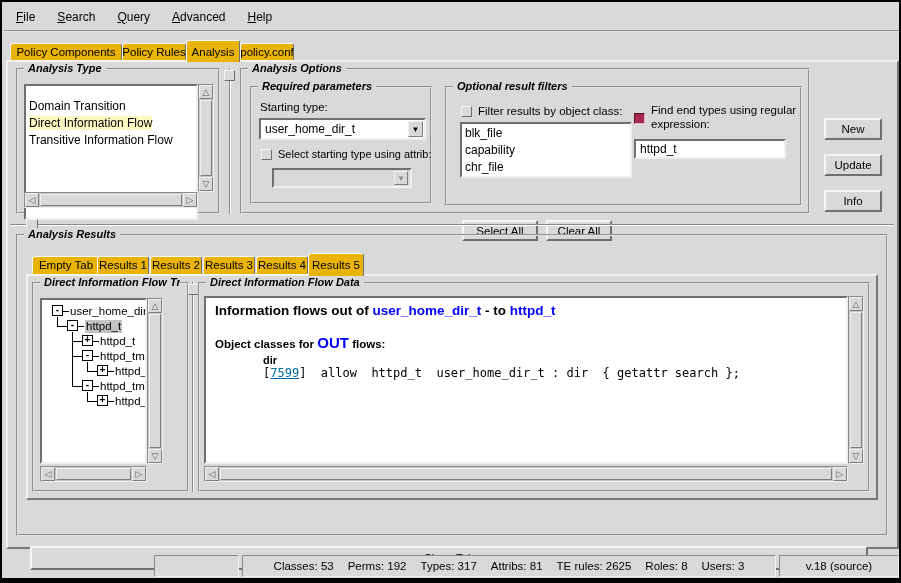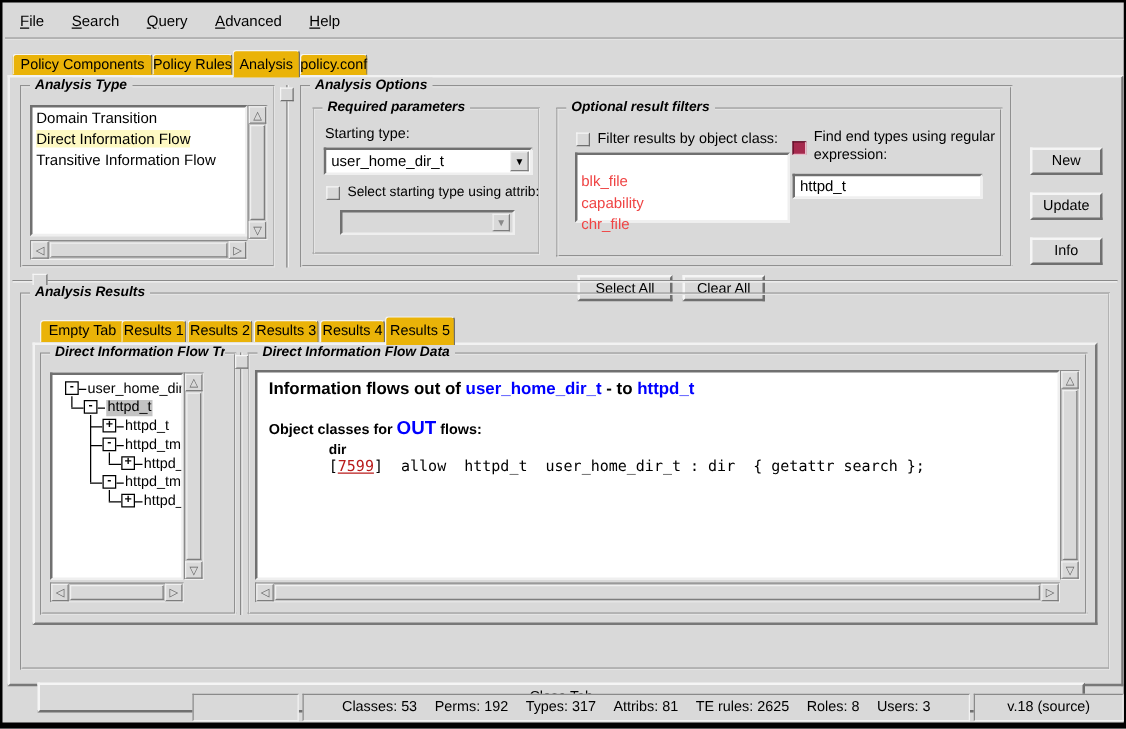--- a/index.html
+++ b/index.html
@@ -76,21 +76,21 @@
   .tline { position:absolute; background:#000; }
 
   
   #data-text { overflow:hidden; padding:5px 9px; }
   .res-h1 { font-weight:bold; font-size:13.5px; color:#000; margin-bottom:16px; white-space:nowrap; }
   .res-h1 .blue, .res-h2 .blue { color:#0000ff; }
   .res-h2 { font-weight:bold; font-size:11.5px; margin-bottom:3px; }
   .res-h2 .big { font-size:15px; color:#0000ff; }
   .res-class { font-weight:bold; font-size:11px; margin-left:48px; }
   .res-rule { font:12px "DejaVu Sans Mono", monospace; margin-left:48px; white-space:pre; }
-  .res-rule a { color:#b91c1c; text-decoration:underline; cursor:pointer; }
+  .res-rule a { color:#0369a1; text-decoration:underline; cursor:pointer; }
 
   .statusbox { position:absolute; top:553px; height:22px; background:#d9d9d9;
                border:1px solid; border-color:#8a8a8a #f2f2f2 #f2f2f2 #8a8a8a;
                display:flex; align-items:center; justify-content:center; font-size:11.5px; white-space:nowrap; }
   .stat { margin:0 7px; }
 </style>
 </head>
 <body>
 
 <div id="window">
@@ -106,21 +106,21 @@
   <div class="tab" style="left:8px; top:41px; width:112px; height:17px;">Policy Components</div>
   <div class="tab" style="left:120px; top:41px; width:64px; height:17px;">Policy Rules</div>
   <div class="tab sel" style="left:184px; top:38px; width:54px; height:22px;">Analysis</div>
   <div class="tab" style="left:238px; top:41px; width:54px; height:17px;">policy.conf</div>
 
   <div class="abs frame2" style="left:4px; top:58px; width:893px; height:489px;"></div>
 
   <div class="abs lf" style="left:14px; top:66px; width:204px; height:146px;">
     <span class="lf-legend">Analysis Type</span>
   </div>
-  <div class="abs inset" style="left:22px; top:82px; width:174px; height:105px; padding-top:0;">
+  <div class="abs inset" style="left:22px; top:82px; width:174px; height:136px; padding-top:12px;">
     <div class="list-item"><span>Domain Transition</span></div>
     <div class="list-item"><span class="hl">Direct Information Flow</span></div>
     <div class="list-item"><span>Transitive Information Flow</span></div>
   </div>
 
   <div class="trough" style="left:196px; top:82px; width:16px; height:108px;">
     <div class="sb-cell" style="left:0; top:0; width:14px; height:14px;">△</div>
     <div class="sb-cell" style="left:1px; top:15px; width:12px; height:76px;"></div>
     <div class="sb-cell" style="left:0; bottom:0; width:14px; height:14px;">▽</div>
   </div>
@@ -151,21 +151,21 @@
   <div class="combo-field insetg" style="left:270px; top:166px; width:140px; height:20px; background:#d9d9d9;">
     <span></span>
   </div>
   <div class="combo-arrow" style="left:392px; top:169px; width:14px; height:14px; color:#8a8a8a;">▼</div>
 
   <div class="abs lf" style="left:443px; top:84px; width:357px; height:120px;">
     <span class="lf-legend">Optional result filters</span>
   </div>
   <div class="cb" style="left:459px; top:104px;"></div>
   <div class="abs" style="left:476px; top:103px; font-size:11.5px; white-space:nowrap;">Filter results by object class:</div>
-  <div class="abs inset" style="left:458px; top:120px; width:172px; height:56px; padding-top:13px; color:#ef4444;">
+  <div class="abs inset" style="left:458px; top:120px; width:172px; height:56px; padding-top:1px; color:#000000;">
     <div class="list-item"><span>blk_file</span></div>
     <div class="list-item"><span>capability</span></div>
     <div class="list-item"><span>chr_file</span></div>
   </div>
   <div class="btn" style="left:460px; top:178px; width:76px; height:21px;">Select All</div>
   <div class="btn" style="left:544px; top:178px; width:66px; height:21px;">Clear All</div>
 
   <div class="cb checked" style="left:632px; top:111px;"></div>
   <div class="abs" style="left:649px; top:102px; font-size:11.5px; white-space:nowrap;">Find end types using regular</div>
   <div class="abs" style="left:649px; top:116px; font-size:11.5px; white-space:nowrap;">expression:</div>

